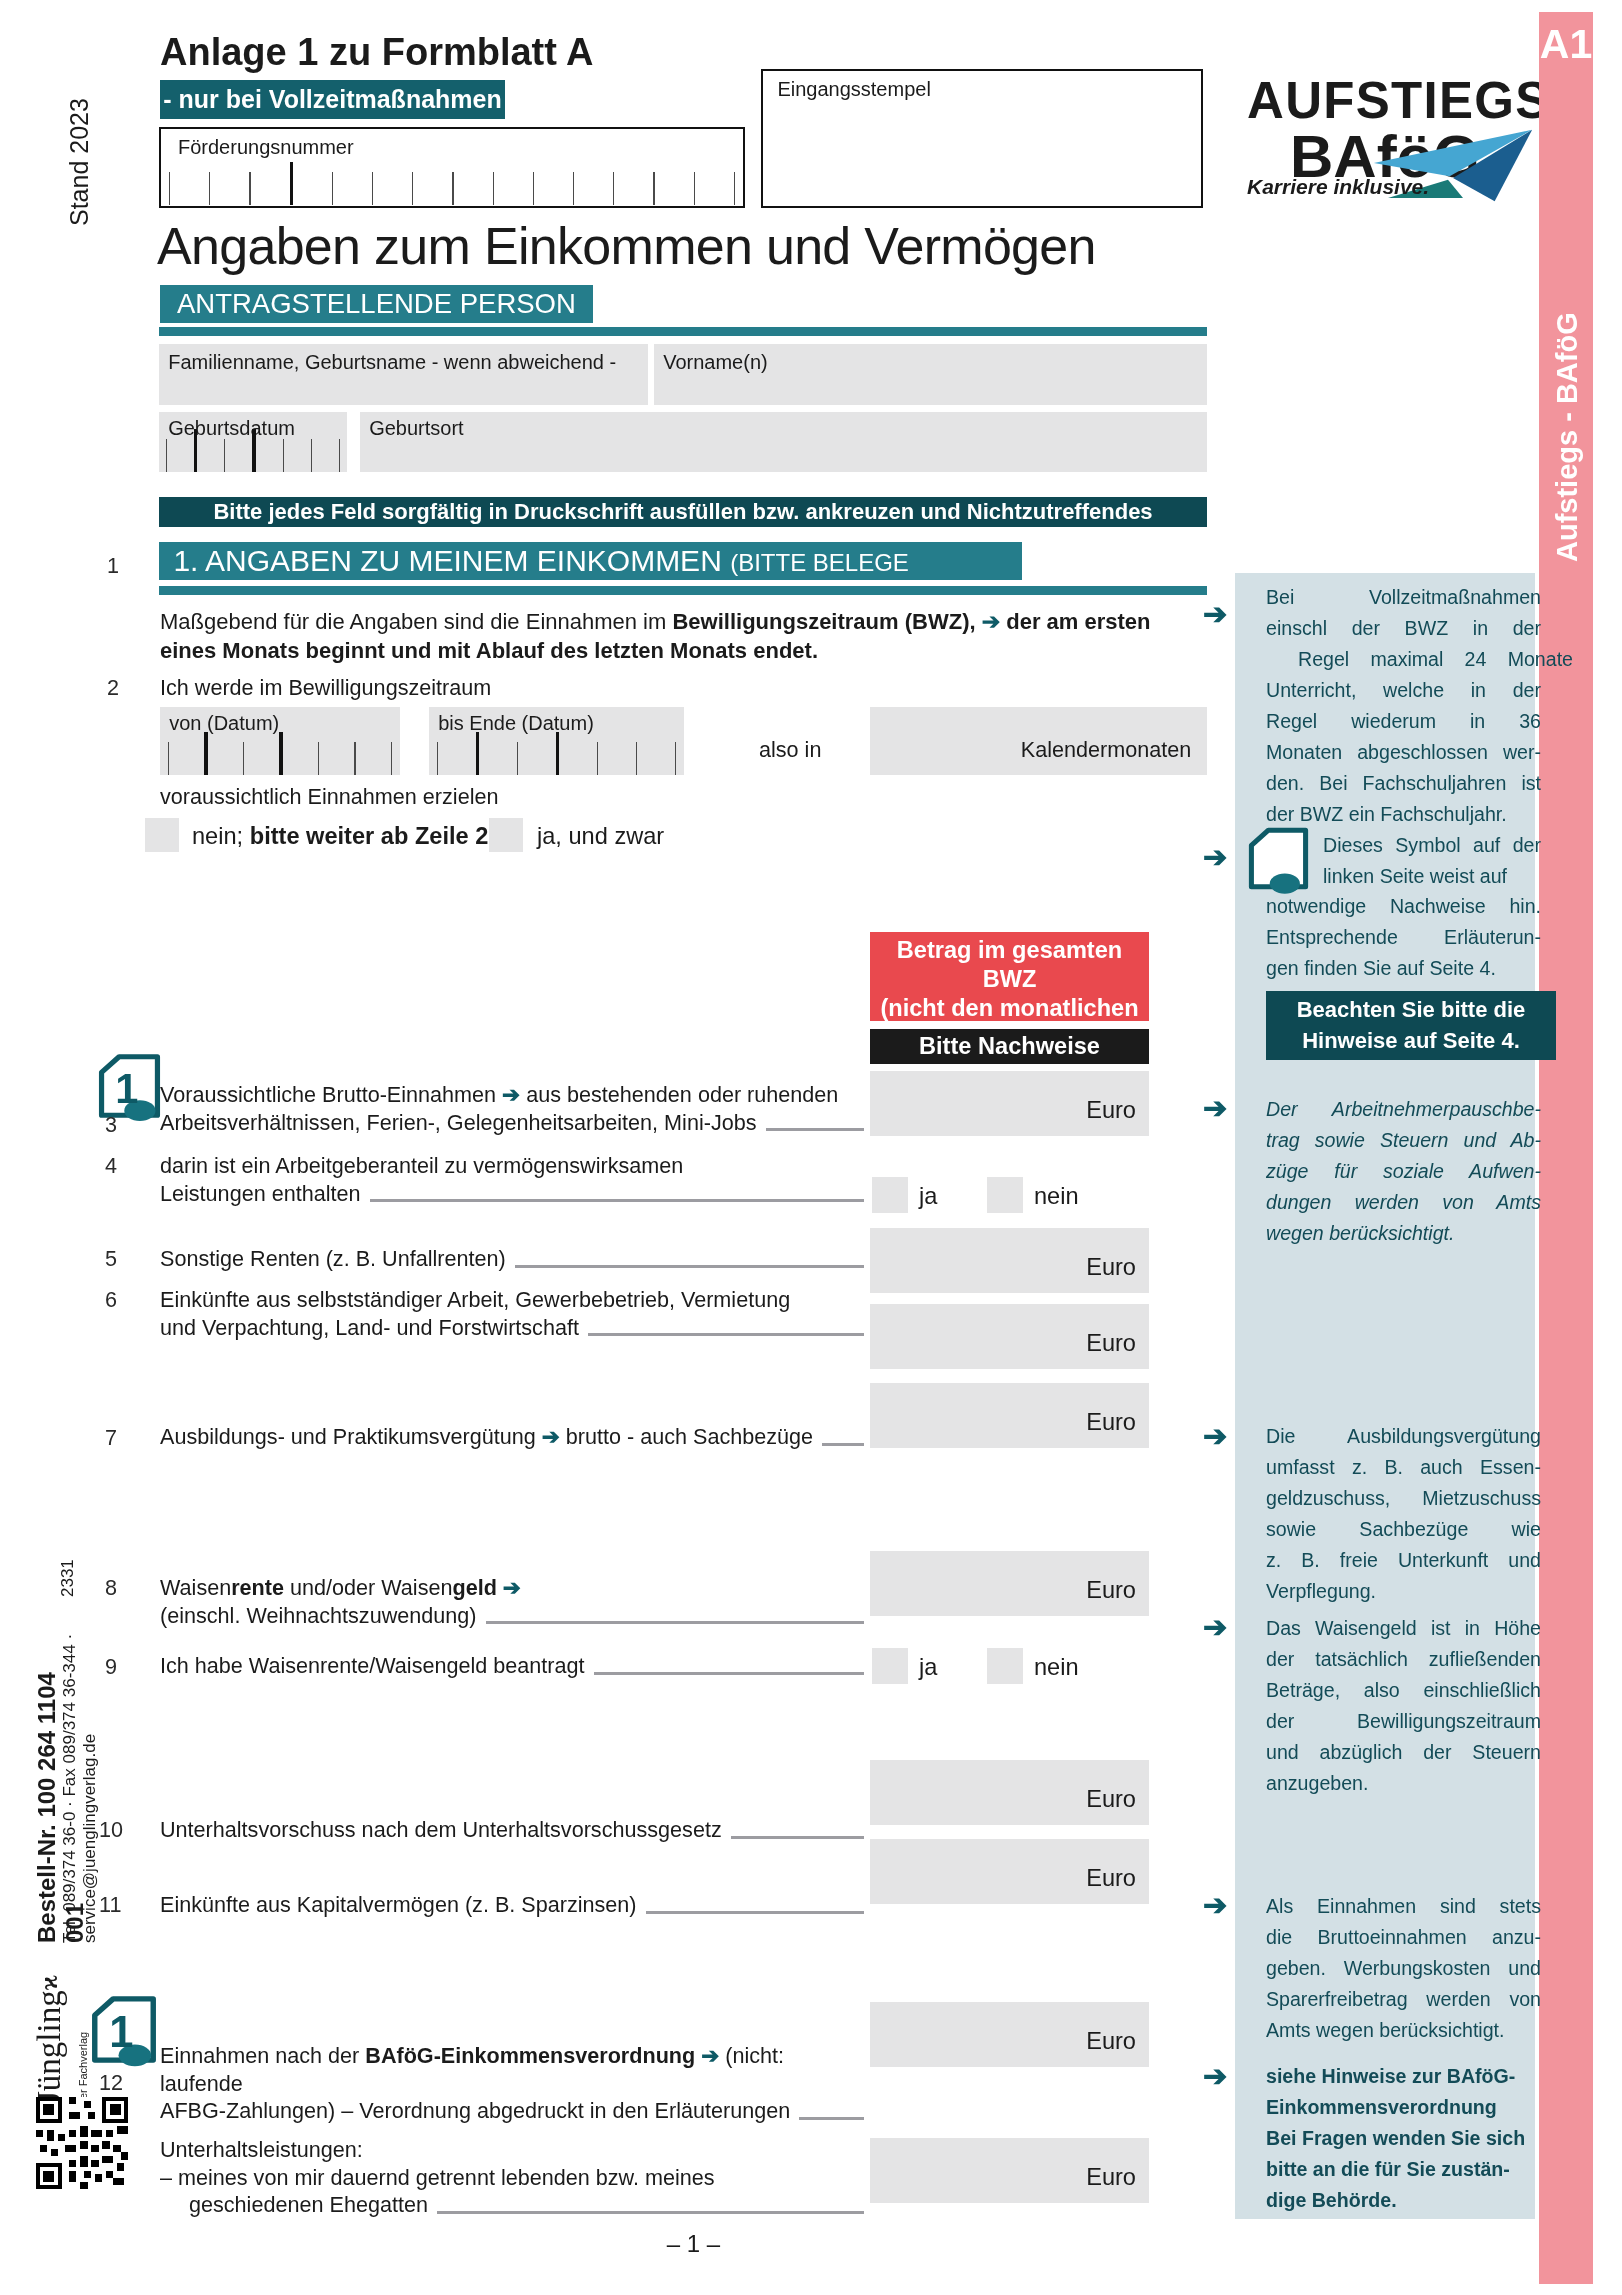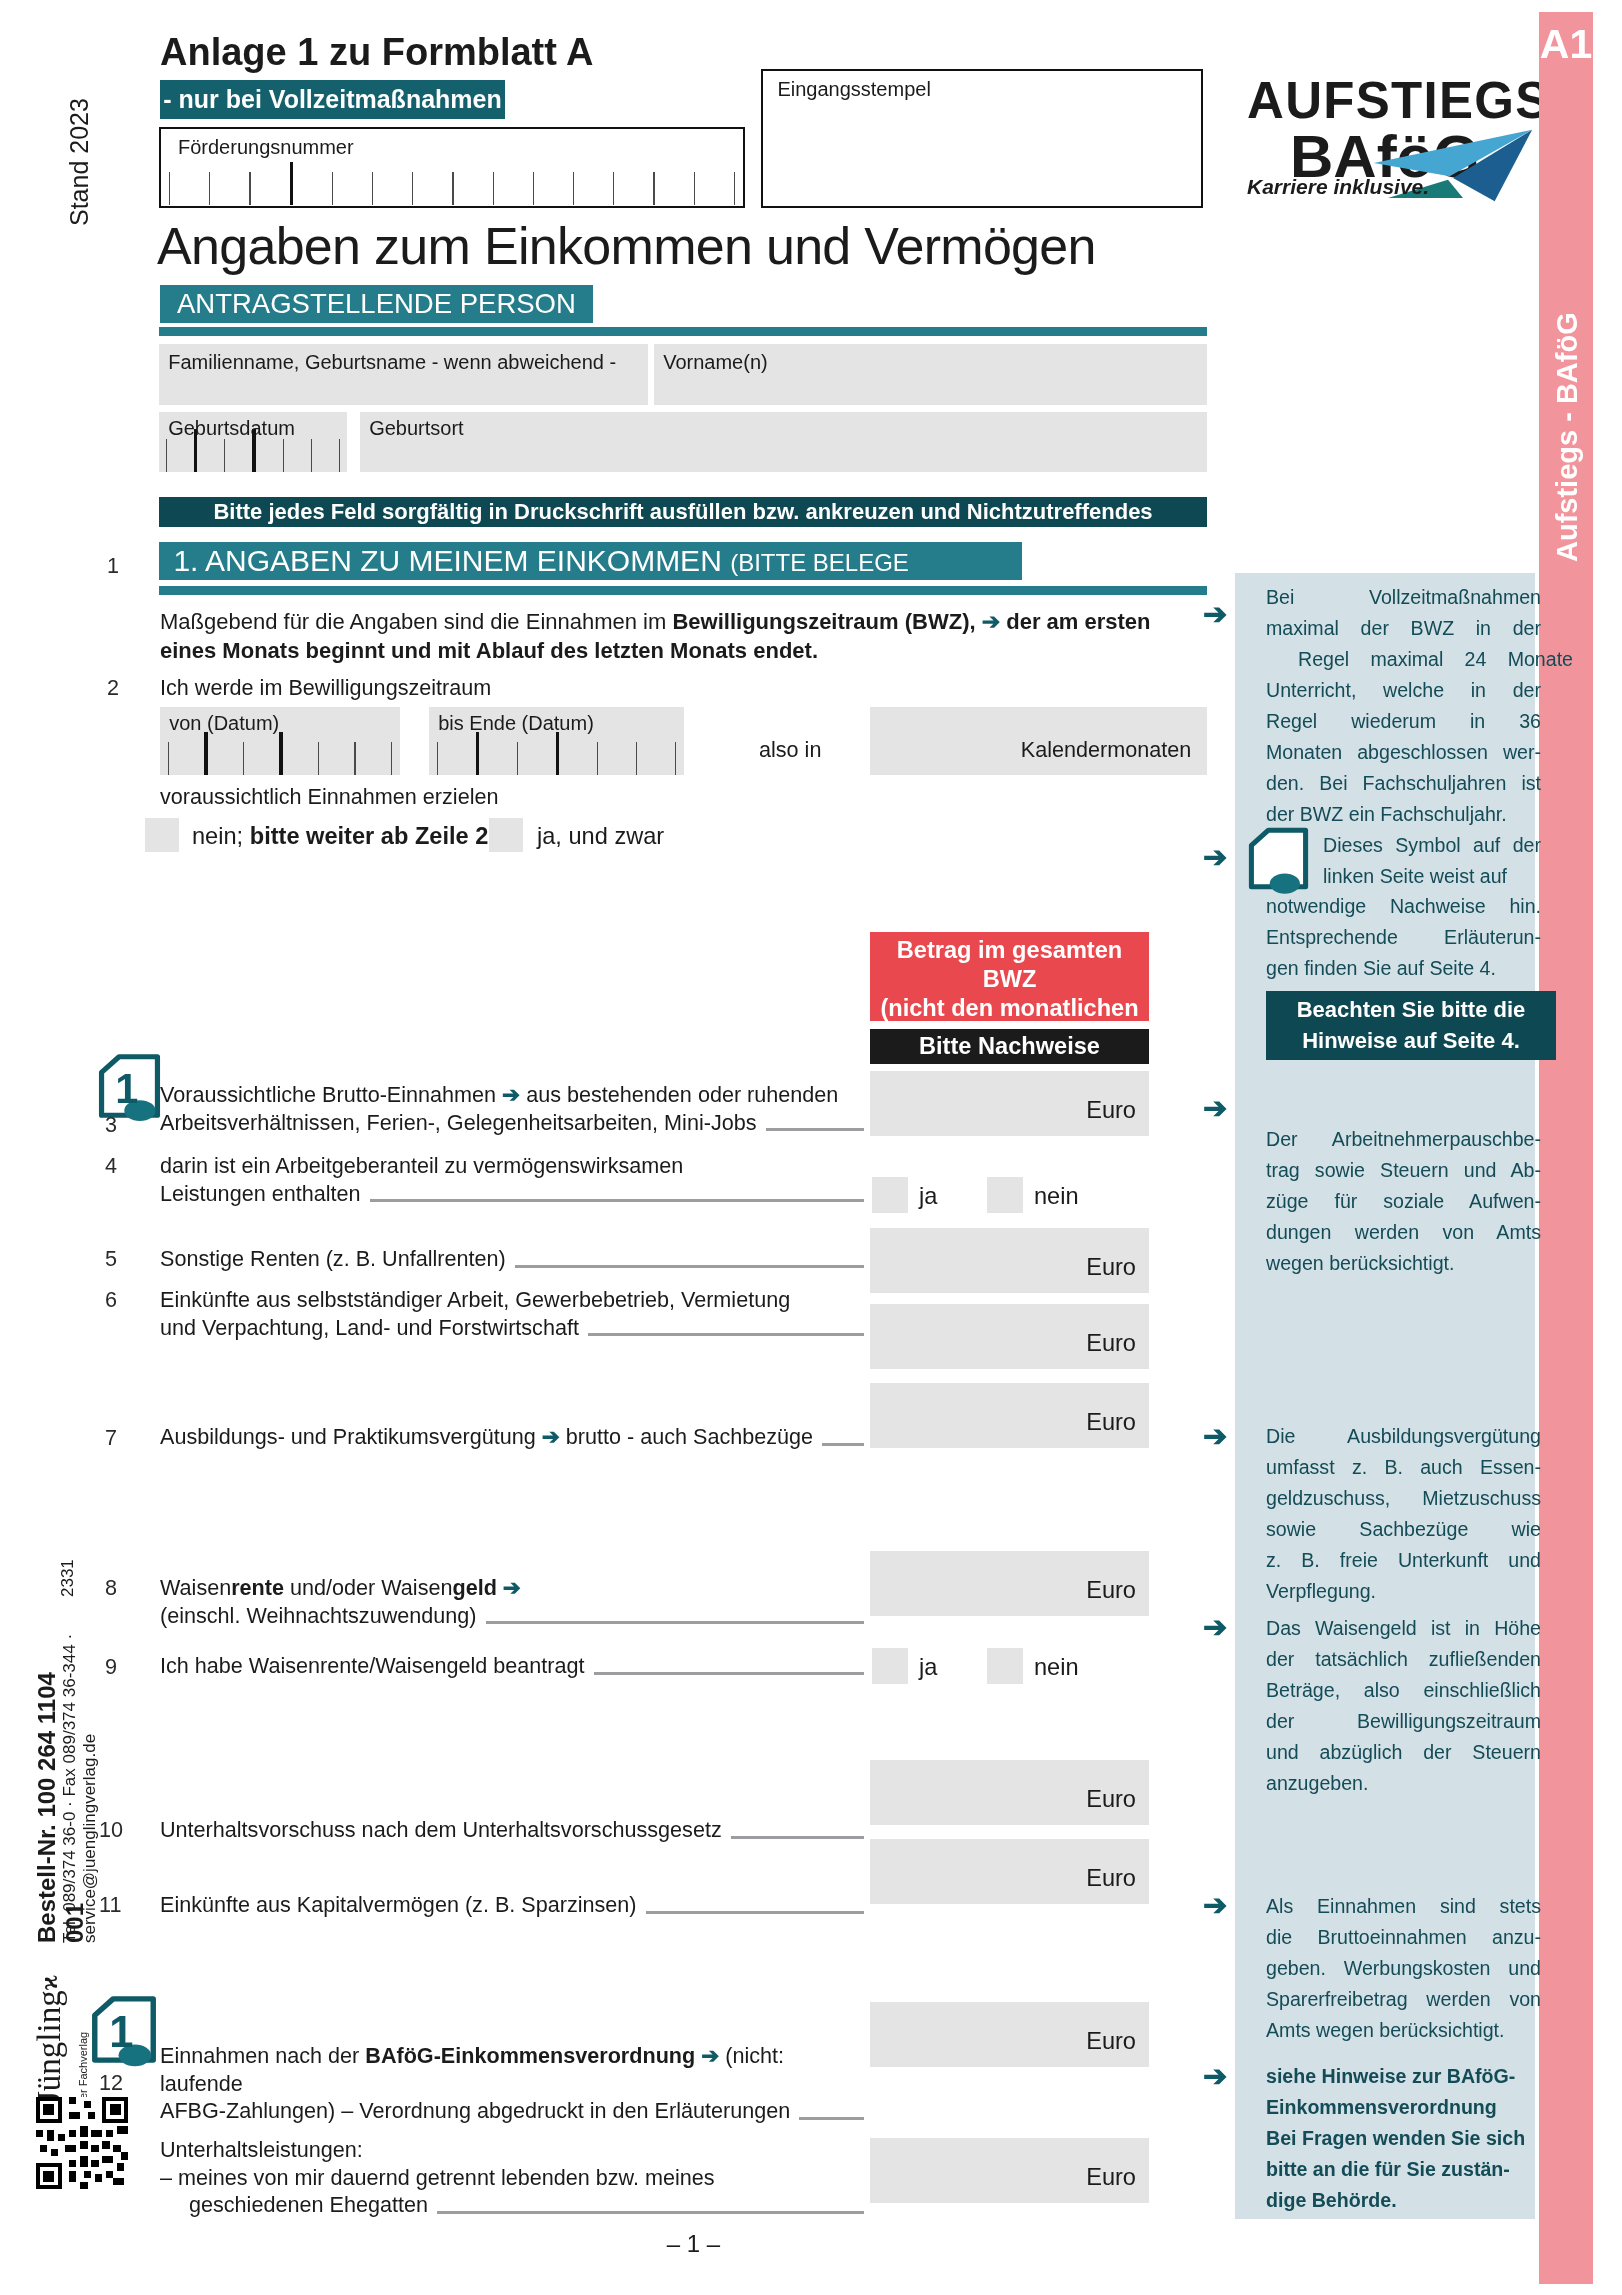--- a/index.html
+++ b/index.html
@@ -308,21 +308,21 @@
       <span>Euro</span>
     </div>
 
   <div class="abs" style="left:628px; top:2230px; width:131px; text-align:center; font-size:24px;">– 1 –</div>
 
   <div class="abs" style="left:1235px; top:573px; width:300px; height:1646px; background:#d3e0e5;"></div>
 
   <div class="abs gutter-arrow" style="left:1203px; top:597px;">➔</div>
   <div class="sidebar-note justify" style="top:582px;">
       <div style="text-align-last: justify;">Bei Vollzeitmaßnahmen</div>
-      <div style="text-align-last: justify;">maximal der BWZ in der</div>
+      <div style="text-align-last: justify;">einschl der BWZ in der</div>
       <div style="text-align-last: justify; margin-left: 32px;">Regel maximal 24 Monate</div>
       <div style="text-align-last: justify;">Unterricht, welche in der</div>
       <div style="text-align-last: justify;">Regel wiederum in 36</div>
       <div style="text-align-last: justify;">Monaten abgeschlossen wer-</div>
       <div style="text-align-last: justify;">den. Bei Fachschuljahren ist</div>
       <div>der BWZ ein Fachschuljahr.</div>
     </div>
 
   <div class="abs gutter-arrow" style="left:1203px; top:840px;">➔</div>
   <svg class="doc-icon" style="left:1247px; top:826px;" width="63" height="65" viewBox="0 0 100 100">
@@ -338,21 +338,21 @@
       <div style="text-align-last: justify;">Entsprechende Erläuterun-</div>
       <div>gen finden Sie auf Seite 4.</div>
     </div>
 
   <div class="abs bar-dark" style="left:1266px; top:991px; width:290px; height:69px; text-align:center; font-size:22px; font-weight:bold; line-height:31px; padding-top:3.3px; box-sizing:border-box;">
     <div>Beachten Sie bitte die</div>
     <div>Hinweise auf Seite 4.</div>
   </div>
 
   <div class="abs gutter-arrow" style="left:1203px; top:1091px;">➔</div>
-  <div class="sidebar-note justify" style="top:1124px;">
+  <div class="sidebar-note justify" style="top:1094px;font-style:italic;">
       <div style="text-align-last: justify;">Der Arbeitnehmerpauschbe-</div>
       <div style="text-align-last: justify;">trag sowie Steuern und Ab-</div>
       <div style="text-align-last: justify;">züge für soziale Aufwen-</div>
       <div style="text-align-last: justify;">dungen werden von Amts</div>
       <div>wegen berücksichtigt.</div>
     </div>
 
   <div class="abs gutter-arrow" style="left:1203px; top:1419px;">➔</div>
   <div class="sidebar-note justify" style="top:1421px;">
       <div style="text-align-last: justify;">Die Ausbildungsvergütung</div>

